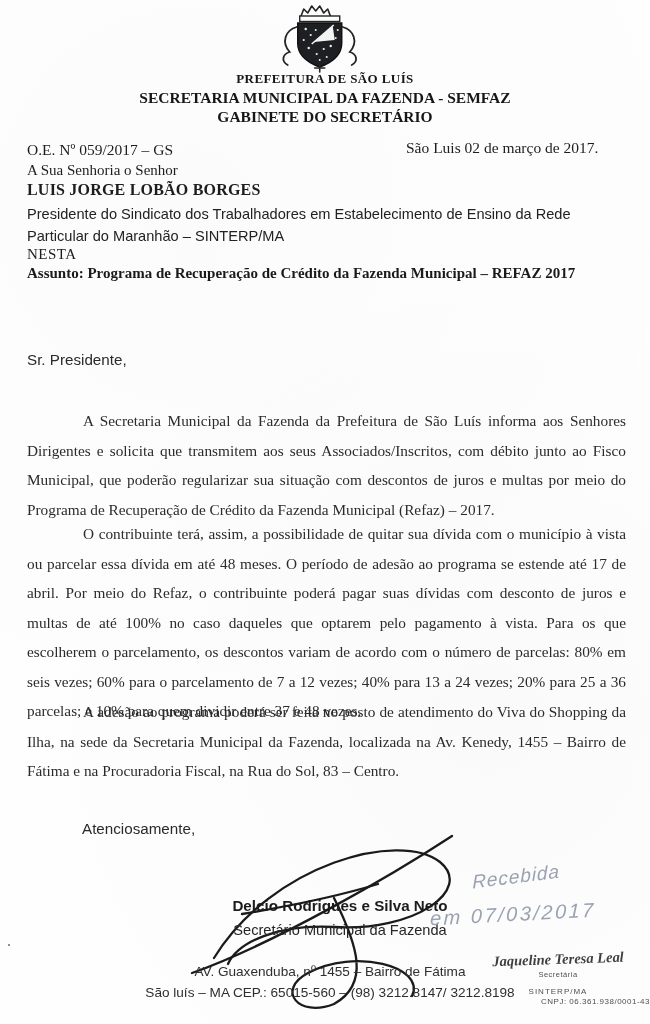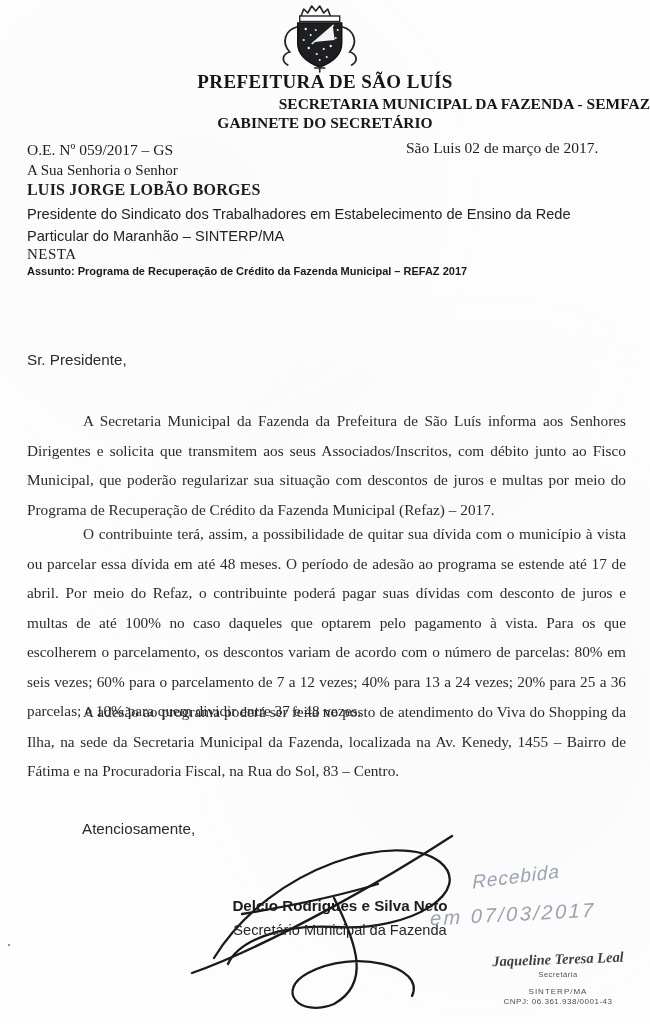--- a/index.html
+++ b/index.html
@@ -17,31 +17,31 @@
       radial-gradient(circle at 30% 20%, rgba(0,0,0,0.012), transparent 60%),
       radial-gradient(circle at 75% 70%, rgba(0,0,0,0.015), transparent 55%),
       #fefefe;
   }
   .serif{ font-family:"Liberation Serif", serif; }
   .abs{ position:absolute; }
 
   .crest{ top:2px; left:50%; transform:translateX(-54%); width:132px; height:72px; }
 
   .hdr{ top:71px; left:0; width:100%; text-align:center; font-family:"Liberation Serif", serif; font-weight:bold; color:#161616; }
-  .hdr .t1{ font-size:19px; letter-spacing:.4px; }
-  .hdr .t2{ font-size:15.5px; margin-top:2px;text-align:right; }
+  .hdr .t1{ font-size:13px; letter-spacing:.4px; }
+  .hdr .t2{ font-size:15.5px; margin-top:2px; }
   .hdr .t3{ font-size:15.5px; margin-top:1px; }
 
   .ref   { top:141px; left:27px;  font-size:15.5px; }
   .date  { top:139px; left:380px; font-size:15.5px;margin-left:26px; }
   .senh  { top:162px; left:27px;  font-size:15px; }
   .rname { top:181px; left:27px;  font-size:16px; font-weight:bold; letter-spacing:.2px; }
   .rtitle{ top:203px; left:27px;  width:594px; font-size:14.6px; line-height:22px; color:#222; }
   .nesta { top:246px; left:27px;  font-size:15px; letter-spacing:.5px; }
-  .subj  { top:265px; left:27px;  width:600px; font-size:11px; font-weight:bold; color:#1a1a1a; }
+  .subj  { top:265px; left:27px;  width:600px; font-size:15px; font-weight:bold; color:#1a1a1a;font-family:Liberation Serif, serif; }
 
   .greet { top:351px; left:27px; font-size:15.2px; color:#2a2a2a; }
 
   .para{
     left:27px; width:599px;
     font-size:15.3px; line-height:29.5px;
     text-align:justify; text-indent:56px;
     color:#2b2b2b;
     font-family:Liberation Serif, serif;
   }
@@ -58,21 +58,21 @@
   .sig-svg{ top:826px; left:182px; width:306px; height:196px; pointer-events:none; }
 
   .hand{ color:#9aa2b2; font-style:italic; }
   .hand1{ top:866px; left:472px; font-size:19px; transform:rotate(-7deg) skewX(-6deg); letter-spacing:1px; }
   .hand2{ top:903px; left:430px; font-size:20px; transform:rotate(-3deg) skewX(-4deg); letter-spacing:2.5px; white-space:nowrap; }
 
   .stamp{ top:951px; left:466px; width:184px; text-align:center; color:#4f4f4f; }
   .stamp-name{ font-family:"Liberation Serif", serif; font-style:italic; font-weight:bold; font-size:14.5px; transform:rotate(-2deg); color:#3f3f3f; white-space:nowrap; }
   .stamp-role{ font-size:7.5px; margin-top:2px; letter-spacing:.5px; }
   .stamp-org { font-size:8px; letter-spacing:1px; margin-top:8px; }
-  .stamp-cnpj{ font-size:8px; letter-spacing:.5px; margin-top:1px; white-space:nowrap; }
+  .stamp-cnpj{ font-size:8px; letter-spacing:.5px; margin-top:1px; white-space:nowrap;text-align:right; }
 
   .footer{ top:961px; left:110px; width:440px; text-align:center; font-size:13.6px; line-height:21px; color:#2f2f2f; }
 
   .dot{ top:944px; left:8px; width:2px; height:2px; background:#6a6a6a; border-radius:50%; }
 </style>
 </head>
 <body>
 
 <div class="page">
 
@@ -145,15 +145,19 @@
   <div class="abs hand hand1">Recebida</div>
   <div class="abs hand hand2">em 07/03/2017</div>
 
   <div class="abs stamp">
     <div class="stamp-name">Jaqueline Teresa Leal</div>
     <div class="stamp-role">Secretária</div>
     <div class="stamp-org">SINTERP/MA</div>
     <div class="stamp-cnpj">CNPJ: 06.361.938/0001-43</div>
   </div>
 
+  <div class="abs footer">
+    <div>AV. Guaxenduba, nº 1455 – Bairro de Fátima</div>
+    <div>São luís – MA CEP.: 65015-560 – (98) 3212.8147/ 3212.8198</div>
+  </div>
 
   <div class="abs dot"></div>
 </div>
 
 </body></html>

